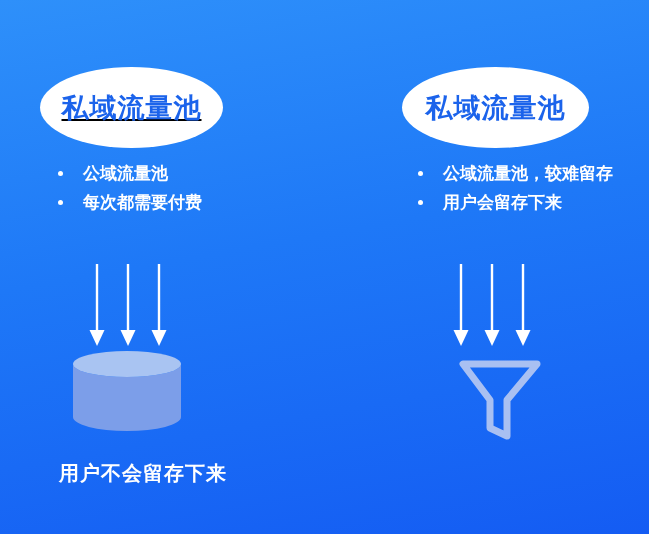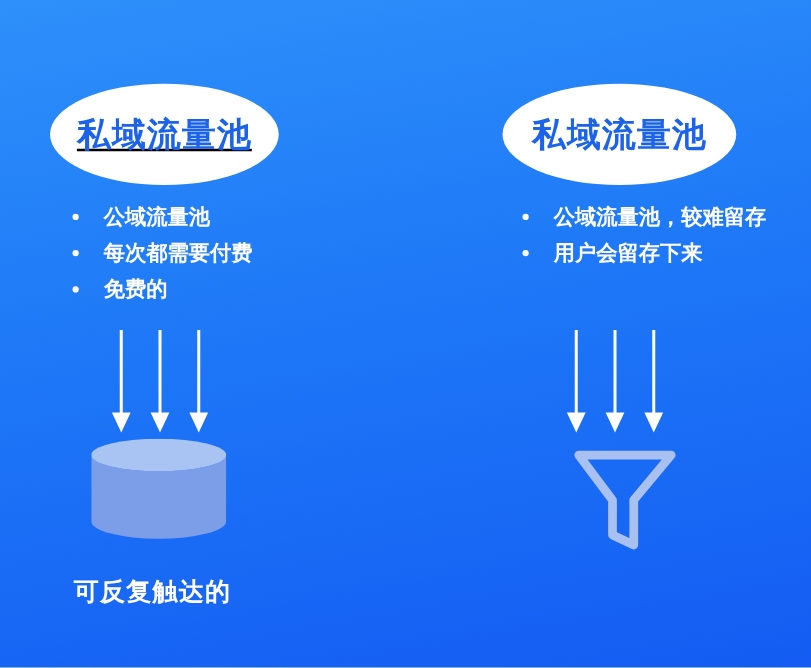--- a/index.html
+++ b/index.html
@@ -76,21 +76,20 @@
 
 <div class="canvas">
 
   <div class="pool-badge badge-left">
     <span class="badge-label">私域流量池</span>
   </div>
 
   <ul class="bullets bullets-left">
     <li>公域流量池</li>
     <li>每次都需要付费</li>
-    <li>免费的</li>
   </ul>
 
   <div class="arrow-group arrows-left">
     <svg width="16" height="84" viewBox="0 0 16 84">
       <line x1="8" y1="1" x2="8" y2="68" stroke="#ffffff" stroke-width="2.4"></line>
       <polygon points="0.5,67 15.5,67 8,83" fill="#ffffff"></polygon>
     </svg>
     <svg width="16" height="84" viewBox="0 0 16 84">
       <line x1="8" y1="1" x2="8" y2="68" stroke="#ffffff" stroke-width="2.4"></line>
       <polygon points="0.5,67 15.5,67 8,83" fill="#ffffff"></polygon>
@@ -101,21 +100,21 @@
     </svg>
   </div>
 
   <div class="shape cylinder-wrap">
     <svg width="108" height="81" viewBox="0 0 108 81">
       <path d="M0,13 L0,66 A54,14 0 0 0 108,66 L108,13 A54,13 0 0 1 0,13 Z" fill="#7C9EE9"></path>
       <ellipse cx="54" cy="13" rx="54" ry="13" fill="#A9C4F2"></ellipse>
     </svg>
   </div>
 
-  <div class="caption caption-left">可反复触达的</div>
+  <div class="caption caption-left">用户不会留存下来</div>
 
   <div class="pool-badge badge-right">
     <span class="badge-label">私域流量池</span>
   </div>
 
   <ul class="bullets bullets-right">
     <li>公域流量池，较难留存</li>
     <li>用户会留存下来</li>
   </ul>
 

